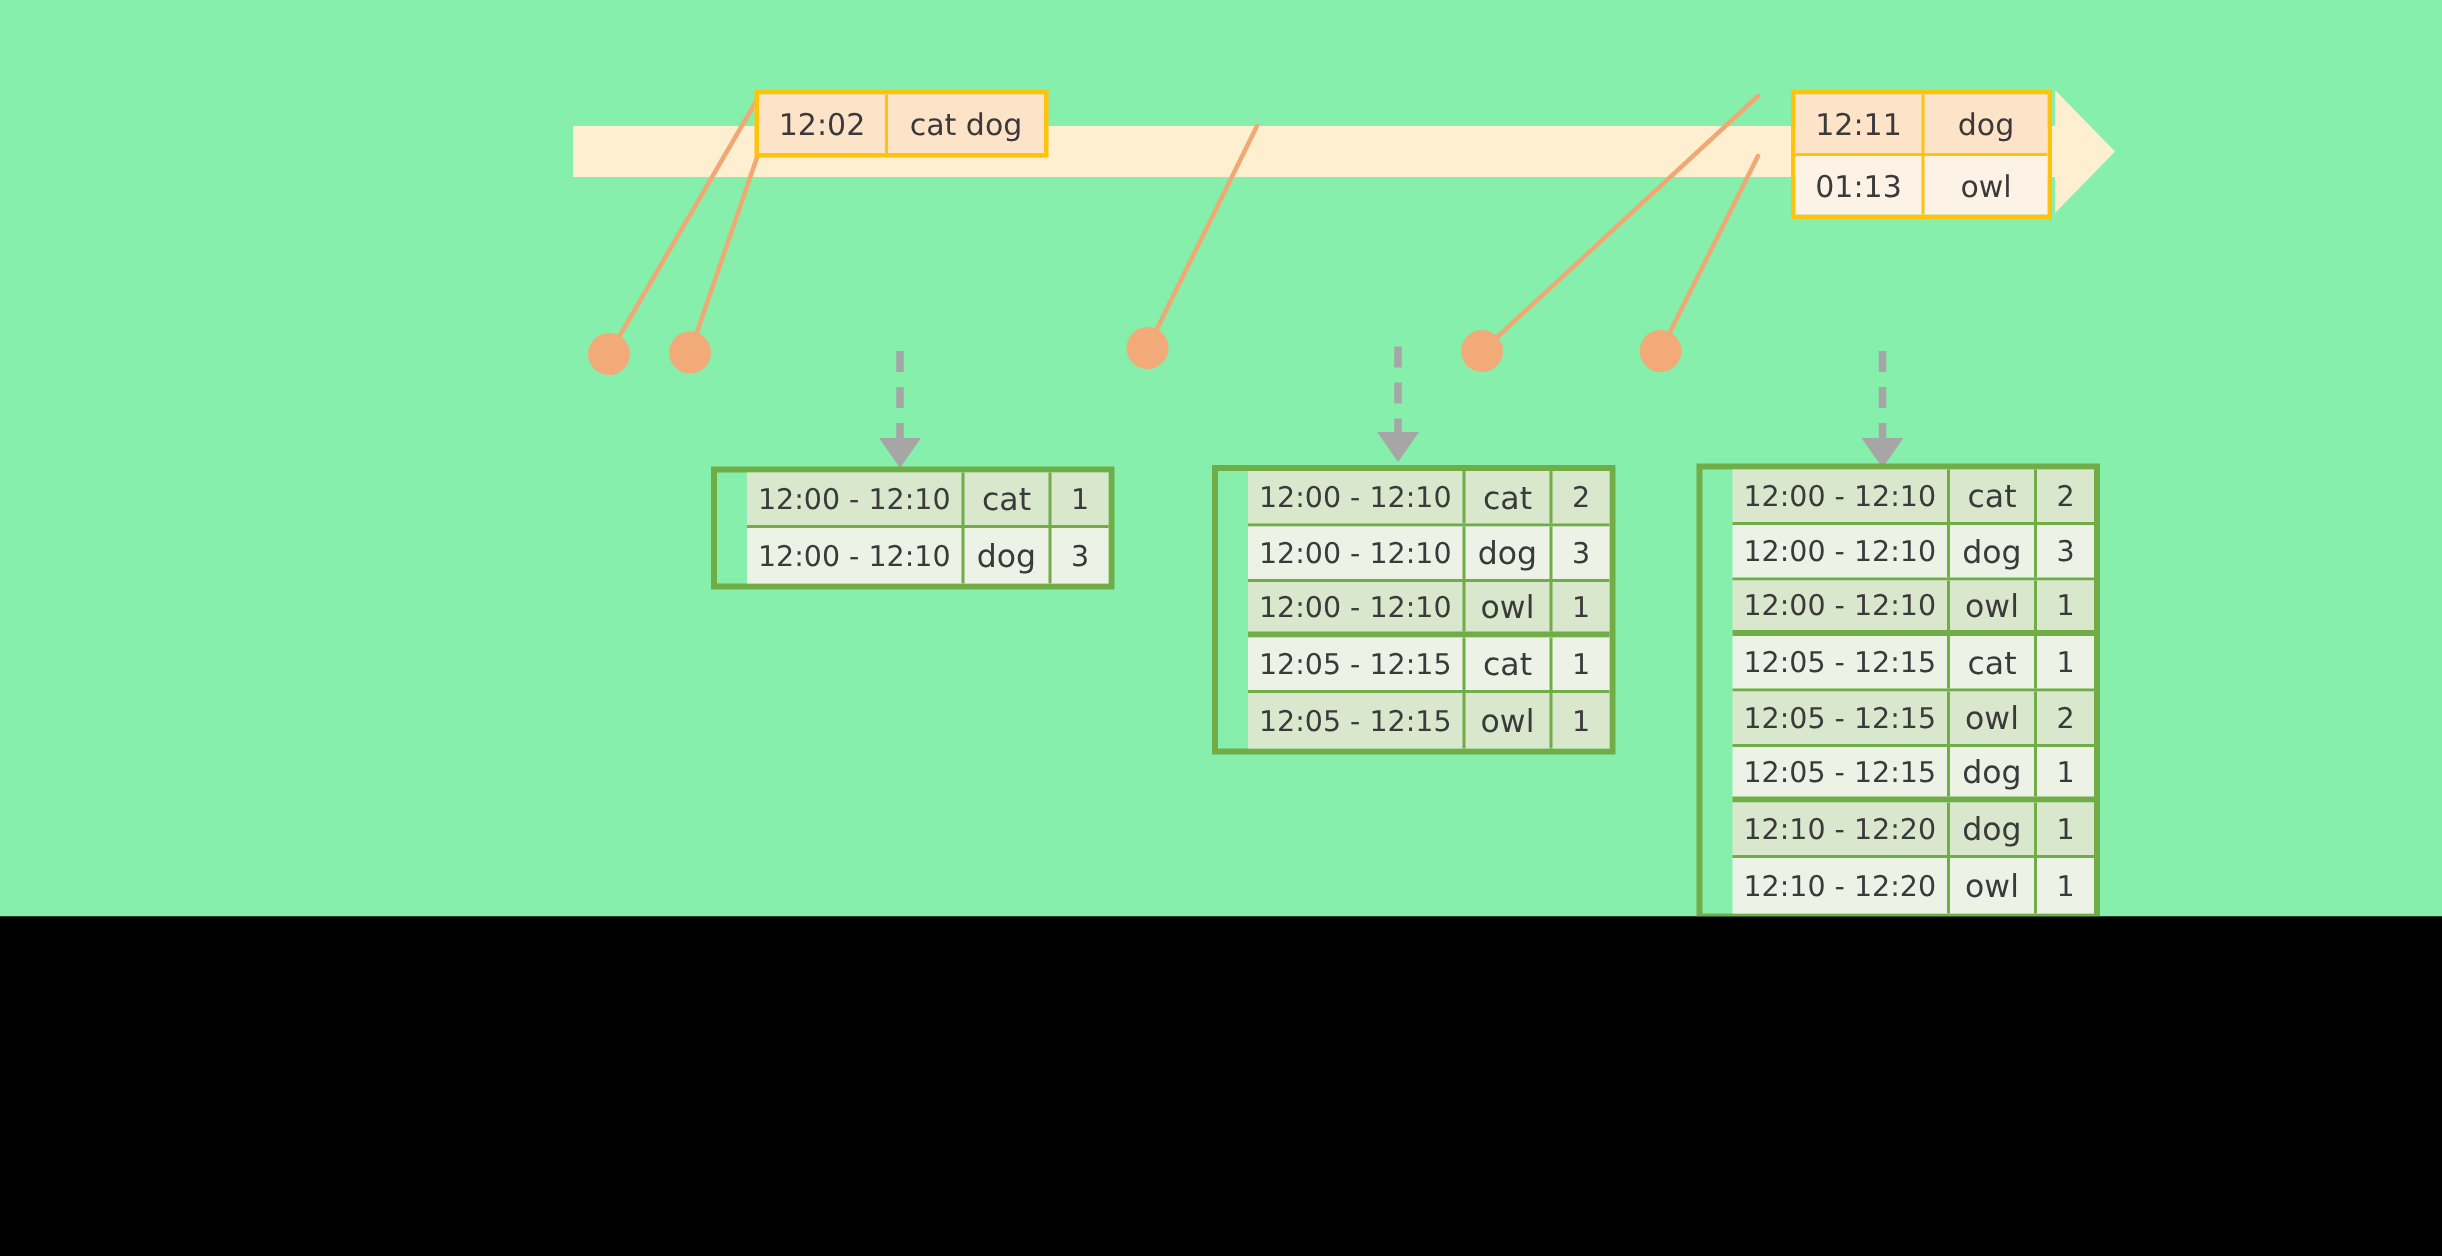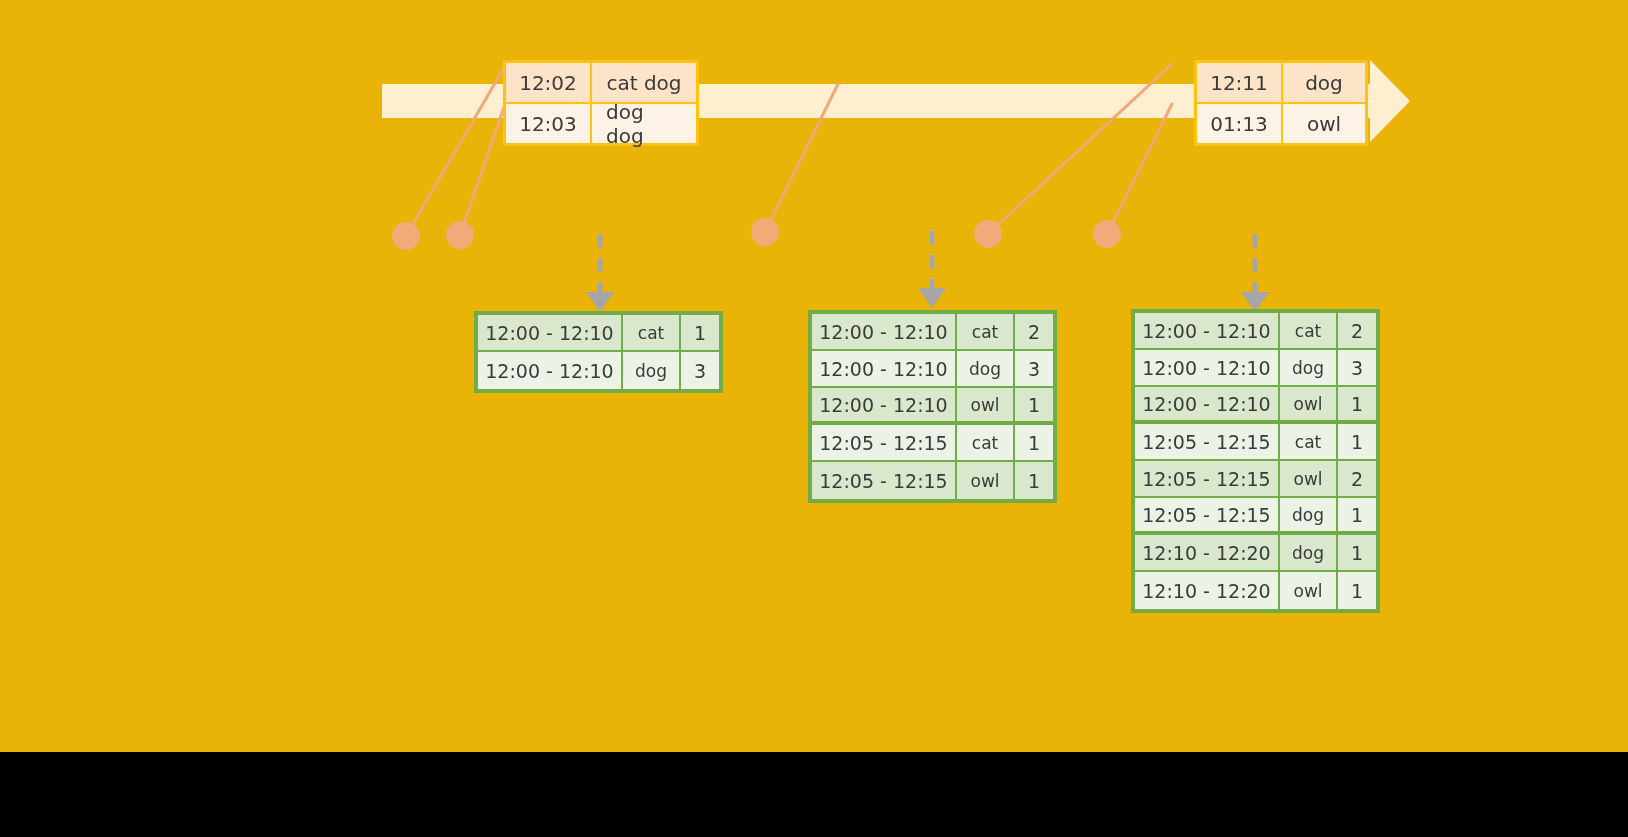--- a/index.html
+++ b/index.html
@@ -6,22 +6,22 @@
     margin: 0;
     padding: 0;
     background: #000000;
   }
   body {
     font-family: "DejaVu Sans", sans-serif;
   }
   #stage {
     position: relative;
     width: 1628px;
-    height: 752px;
-    background: #eab308;
+    height: 611px;
+    background: #86efac;
     overflow: hidden;
   }
   .svg-layer {
     position: absolute;
     left: 0;
     top: 0;
     width: 1628px;
     height: 837px;
     pointer-events: none;
   }
@@ -67,20 +67,21 @@
   }
 
   
   .result-table {
     position: absolute;
     border: 4px solid #70ad47;
     box-sizing: border-box;
     display: flex;
     flex-direction: column;
     z-index: 4;
+    padding-left: 20px;
   }
   .res-row {
     display: flex;
     flex-direction: row;
     height: 37px;
     border-bottom: 2px solid #70ad47;
     box-sizing: border-box;
   }
   .res-row:last-child { border-bottom: none; }
   .res-row.grp { border-bottom-width: 4px; }
@@ -94,21 +95,21 @@
     font-size: 19px;
     color: #3a3a3a;
     border-right: 2px solid #70ad47;
     box-sizing: border-box;
   }
   .res-key {
     width: 58px;
     display: flex;
     align-items: center;
     justify-content: center;
-    font-size: 17px;
+    font-size: 21px;
     color: #3a3a3a;
     border-right: 2px solid #70ad47;
     box-sizing: border-box;
   }
   .res-cnt {
     width: 38px;
     display: flex;
     align-items: center;
     justify-content: center;
     font-size: 19px;
@@ -153,24 +154,20 @@
       <path d="M 918 288 L 946 288 L 932 308 Z"></path>
       <path d="M 1241 292 L 1269 292 L 1255 312 Z"></path>
     </g>
   </svg>
 
   <div class="event-box" style="left:503px; top:60px; width:196px;">
     <div class="event-row shade-a">
       <span class="ev-time">12:02</span>
       <span class="ev-val">cat dog</span>
     </div>
-    <div class="event-row shade-b">
-      <span class="ev-time">12:03</span>
-      <span class="ev-val">dog dog</span>
-    </div>
   </div>
 
 
   <div class="event-box" style="left:1170px; top:60px; width:174px;margin-left:24px;">
     <div class="event-row shade-a">
       <span class="ev-time">12:11</span>
       <span class="ev-val">dog</span>
     </div>
     <div class="event-row shade-b">
       <span class="ev-time">01:13</span>

